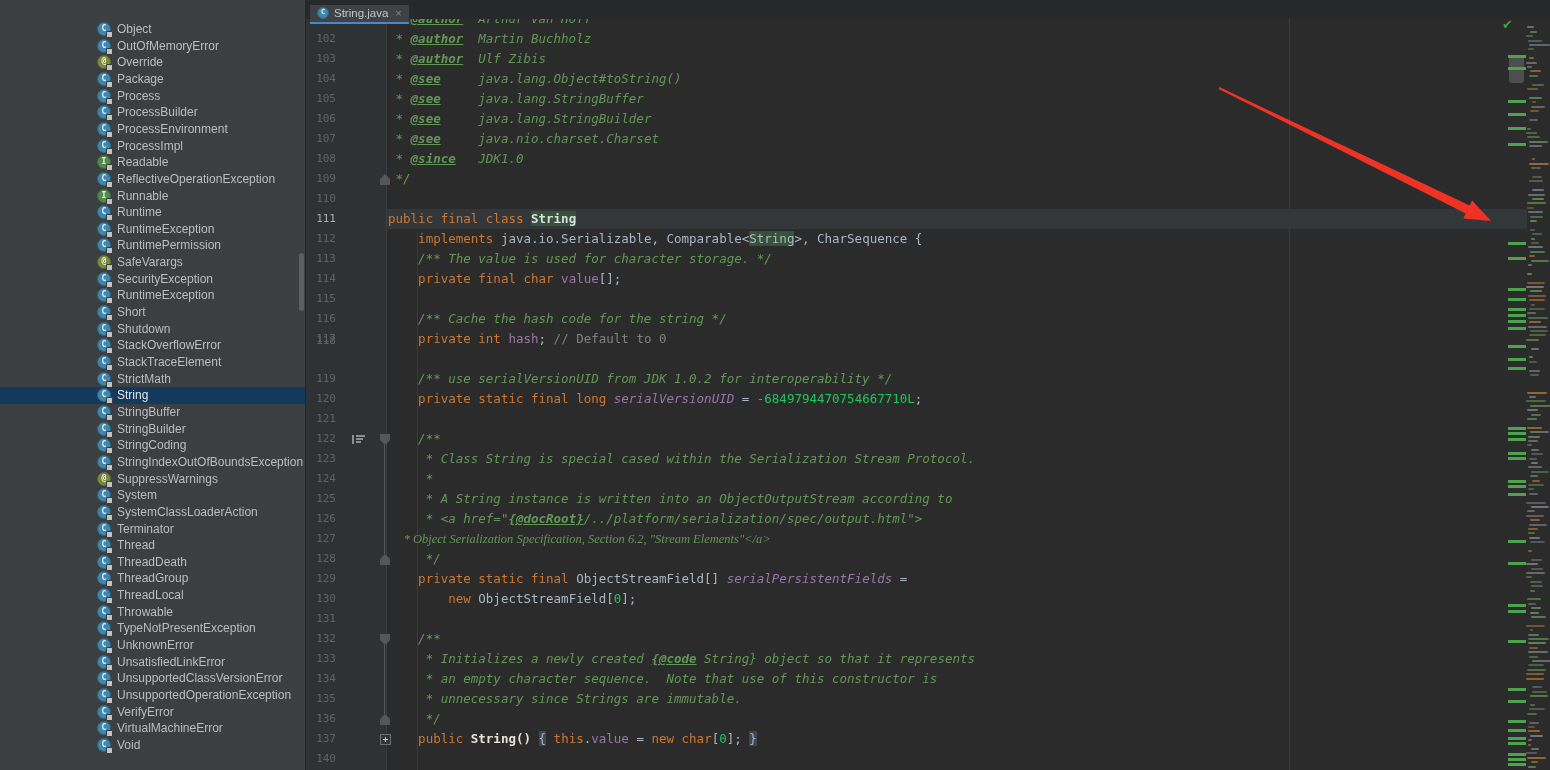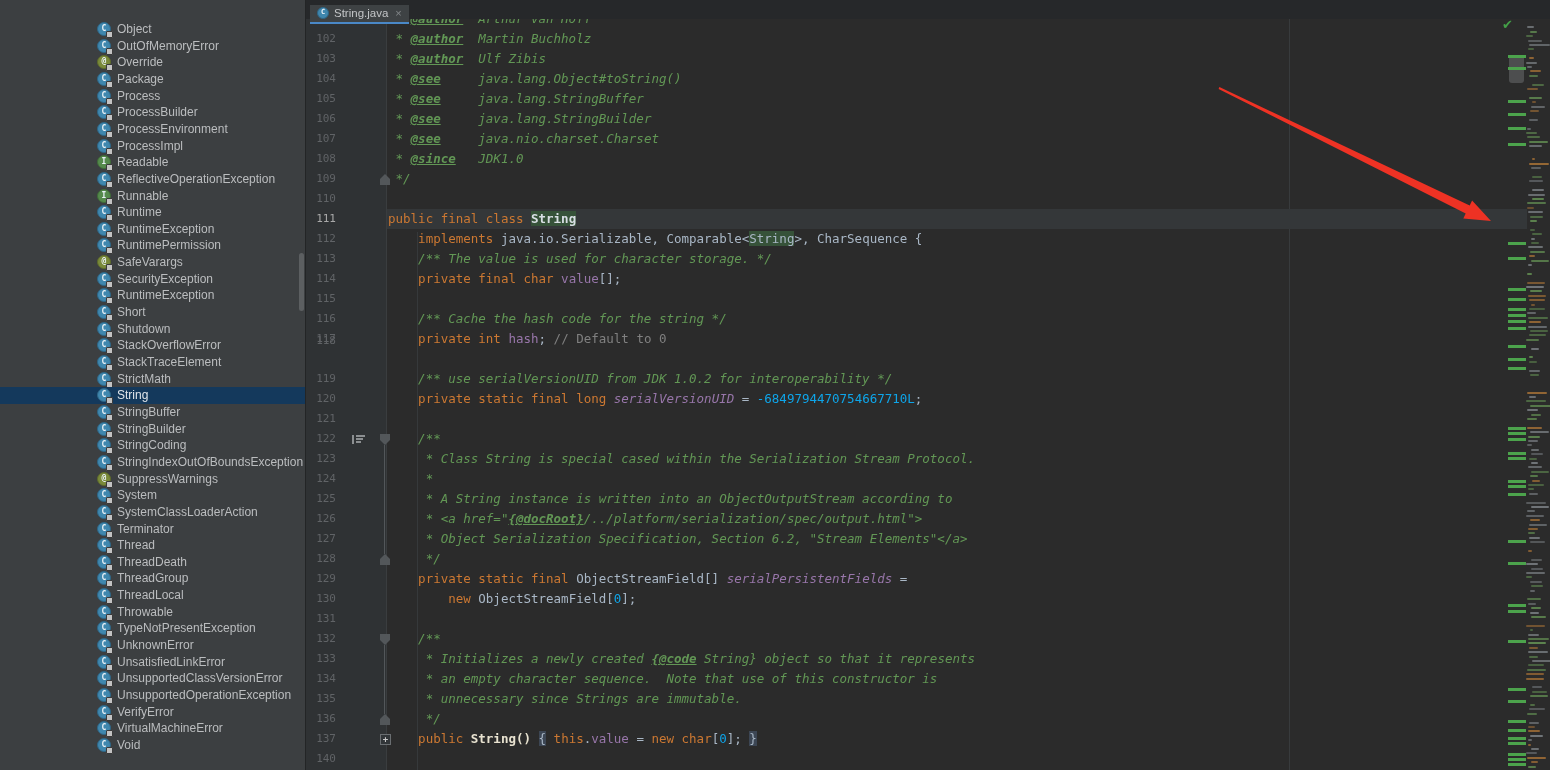--- a/index.html
+++ b/index.html
@@ -35,21 +35,21 @@
   #curline{position:absolute;left:81px;width:1140px;height:20px;background:#343739;z-index:3}
   .ln{position:absolute;left:0;width:30px;text-align:right;color:#606366;font:11px/20px "DejaVu Sans Mono",monospace;z-index:4;cursor:pointer}
   .ln.cur{color:#A9A9A9}
   .cl{position:absolute;left:82px;height:20px;font:12.5px/20px "DejaVu Sans Mono",monospace;white-space:pre;color:#A9B7C6;z-index:4}
   .s-kw{color:#CC7832}
   .s-doc{color:#629755;font-style:italic}
   .s-tag{color:#629755;font-style:italic;font-weight:bold;text-decoration:underline}
   .s-txt{color:#A9B7C6}
   .s-fld{color:#9876AA}
   .s-fldi{color:#9876AA;font-style:italic}
-  .s-num{color:#0ea5e9}
+  .s-num{color:#22c55e}
   .s-cmt{color:#808080}
   .s-decl{color:#E8E2D0;font-weight:bold}
   .s-hi{background:#365239;color:#A9B7C6}
   .s-hib{background:#365239;color:#D8DEE4;font-weight:bold}
   .s-fb{background:#3C4654;color:#A9B7C6}
   .fm{position:absolute;left:74px;width:10px;z-index:5;cursor:pointer}
   .fm-start{height:11px;background:#53575A;clip-path:polygon(0 0,100% 0,100% 55%,50% 100%,0 55%)}
   .fm-end{height:11px;background:#53575A;clip-path:polygon(0 45%,50% 0,100% 45%,100% 100%,0 100%)}
   .fm-plus{height:9px;width:9px;border:1px solid #6A6E71;background:#313538;color:#C8C8C8;
        font:bold 9px/9px "DejaVu Sans Mono",monospace;text-align:center}
@@ -321,21 +321,21 @@
         <div class="fm fm-start" style="top: 434px;"></div>
         <div class="ln" style="top: 449px;">123</div>
         <div class="cl" style="top: 449px;"><span class="s-doc">     * Class String is special cased within the Serialization Stream Protocol.</span></div>
         <div class="ln" style="top: 469px;">124</div>
         <div class="cl" style="top: 469px;"><span class="s-doc">     *</span></div>
         <div class="ln" style="top: 489px;">125</div>
         <div class="cl" style="top: 489px;"><span class="s-doc">     * A String instance is written into an ObjectOutputStream according to</span></div>
         <div class="ln" style="top: 509px;">126</div>
         <div class="cl" style="top: 509px;"><span class="s-doc">     * &lt;a href="</span><span class="s-tag">{@docRoot}</span><span class="s-doc">/../platform/serialization/spec/output.html"&gt;</span></div>
         <div class="ln" style="top: 529px;">127</div>
-        <div class="cl" style="top: 529px;"><span class="s-doc">     * Object Serialization Specification, Section 6.2, "Stream Elements"&lt;/a&gt;</span></div>
+        <div class="cl" style="top: 529px; font-family: Liberation Serif, serif;"><span class="s-doc">     * Object Serialization Specification, Section 6.2, "Stream Elements"&lt;/a&gt;</span></div>
         <div class="ln" style="top: 549px;">128</div>
         <div class="cl" style="top: 549px;"><span class="s-doc">     */</span></div>
         <div class="fm fm-end" style="top: 554px;"></div>
         <div class="fconn" style="top: 445px; height: 109px;"></div>
         <div class="ln" style="top: 569px;">129</div>
         <div class="cl" style="top: 569px;"><span class="s-txt">    </span><span class="s-kw">private static final</span><span class="s-txt"> ObjectStreamField[] </span><span class="s-fldi">serialPersistentFields</span><span class="s-txt"> =</span></div>
         <div class="ln" style="top: 589px;">130</div>
         <div class="cl" style="top: 589px;"><span class="s-txt">        </span><span class="s-kw">new</span><span class="s-txt"> ObjectStreamField[</span><span class="s-num">0</span><span class="s-txt">];</span></div>
         <div class="ln" style="top: 609px;">131</div>
         <div class="cl" style="top: 609px;"></div>

